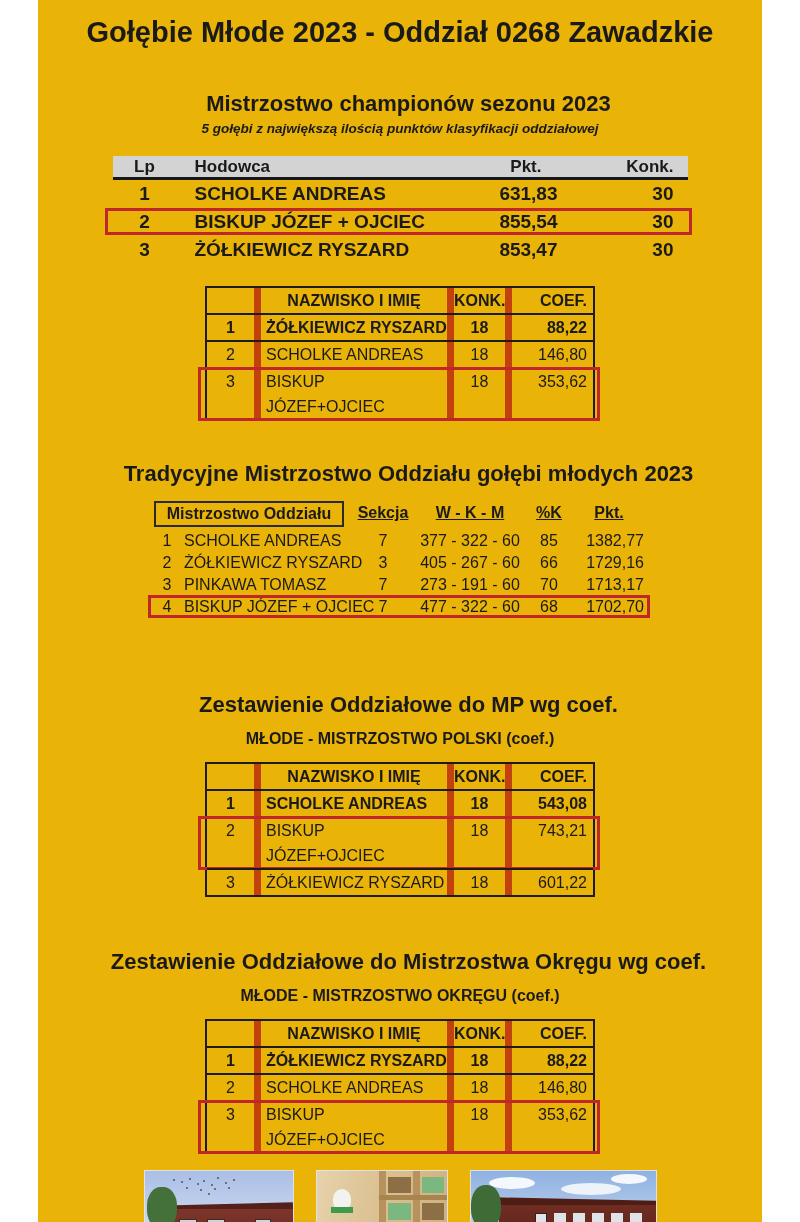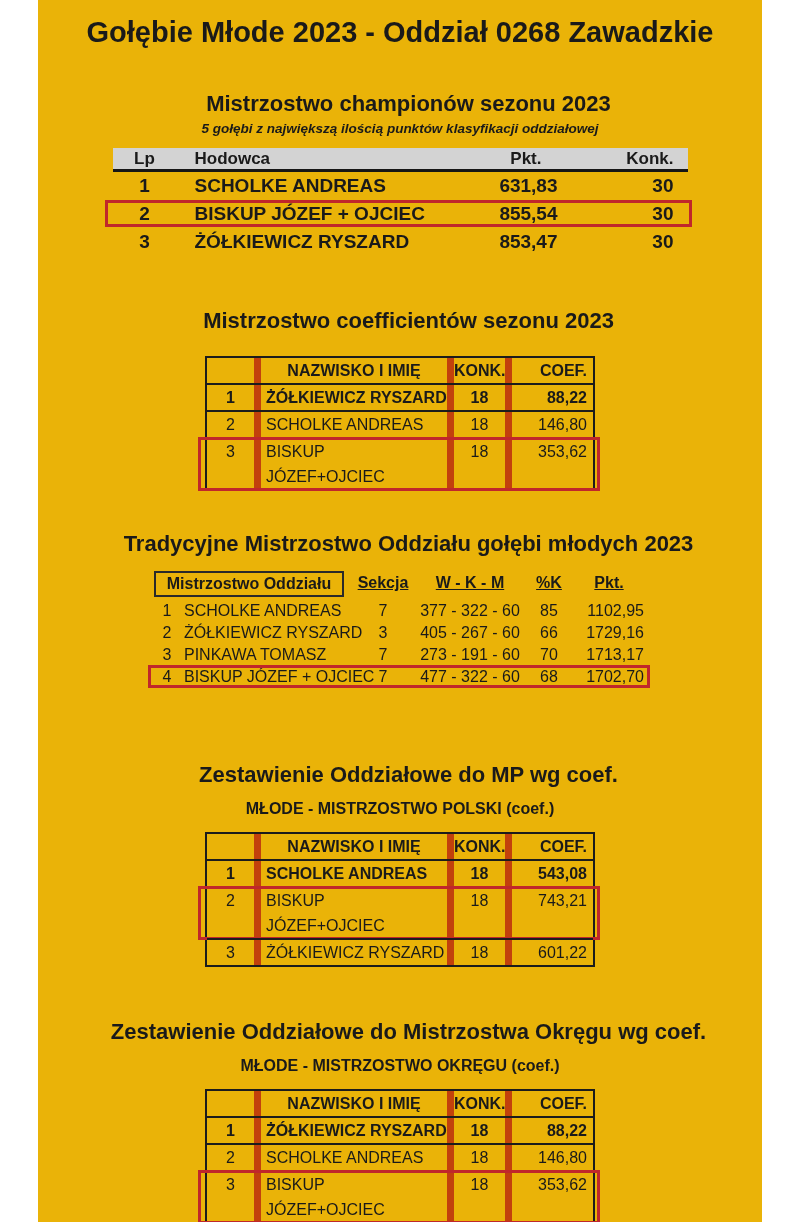--- a/index.html
+++ b/index.html
@@ -20,21 +20,21 @@
   }
   .section-title{font-size:22px;font-weight:bold;padding-left:17px;}
   .st1{margin-top:42px;}
   .st2{margin-top:52px;}
   .st3{margin-top:40px;}
   .st4{margin-top:74px;}
   .st5{margin-top:52px;}
   .italic-sub{margin-top:4px;font-size:13.5px;font-weight:bold;font-style:italic;}
   .caps-sub{margin-top:12px;font-size:16px;font-weight:bold;}
   
-  .t1{width:575px;margin:12px auto 0 auto;}
+  .t1{width:575px;margin:20px auto 0 auto;}
   .t1-head{
     display:grid;grid-template-columns:64px 1fr 145px 100px;
     background:#d3d3d3;
     font-size:17px;font-weight:bold;
     line-height:21px;
     border-bottom:3px solid #161616;
   }
   .t1-row{
     display:grid;grid-template-columns:64px 1fr 145px 100px;
     font-size:19px;font-weight:bold;line-height:28px;
@@ -189,21 +189,20 @@
 
       <div class="t1-row">
         <div class="c-lp">3</div>
         <div class="c-name">ŻÓŁKIEWICZ RYSZARD</div>
         <div class="c-pkt">853,47</div>
         <div class="c-konk">30</div>
       </div>
 
   </div>
 
-  <div class="section-title st2 center">Mistrzostwo coefficientów sezonu 2023</div>
 
   <div class="coef-table mt-table2">
     <div class="ct-row ct-head">
       <div class="c-lp"></div>
       <div class="c-name">NAZWISKO I IMIĘ</div>
       <div class="c-konk">KONK.</div>
       <div class="c-coef">COEF.</div>
     </div>
 
       <div class="ct-row bold">
@@ -241,21 +240,21 @@
     </div>
 
       <div class="t3-row">
         <div class="c-first">
           <div class="c-lp">1</div>
           <div class="c-name">SCHOLKE ANDREAS</div>
         </div>
         <div class="c-sekcja">7</div>
         <div class="c-wkm">377 - 322 - 60</div>
         <div class="c-pk">85</div>
-        <div class="c-pkt">1102,95</div>
+        <div class="c-pkt">1382,77</div>
       </div>
 
       <div class="t3-row">
         <div class="c-first">
           <div class="c-lp">2</div>
           <div class="c-name">ŻÓŁKIEWICZ RYSZARD</div>
         </div>
         <div class="c-sekcja">3</div>
         <div class="c-wkm">405 - 267 - 60</div>
         <div class="c-pk">66</div>

